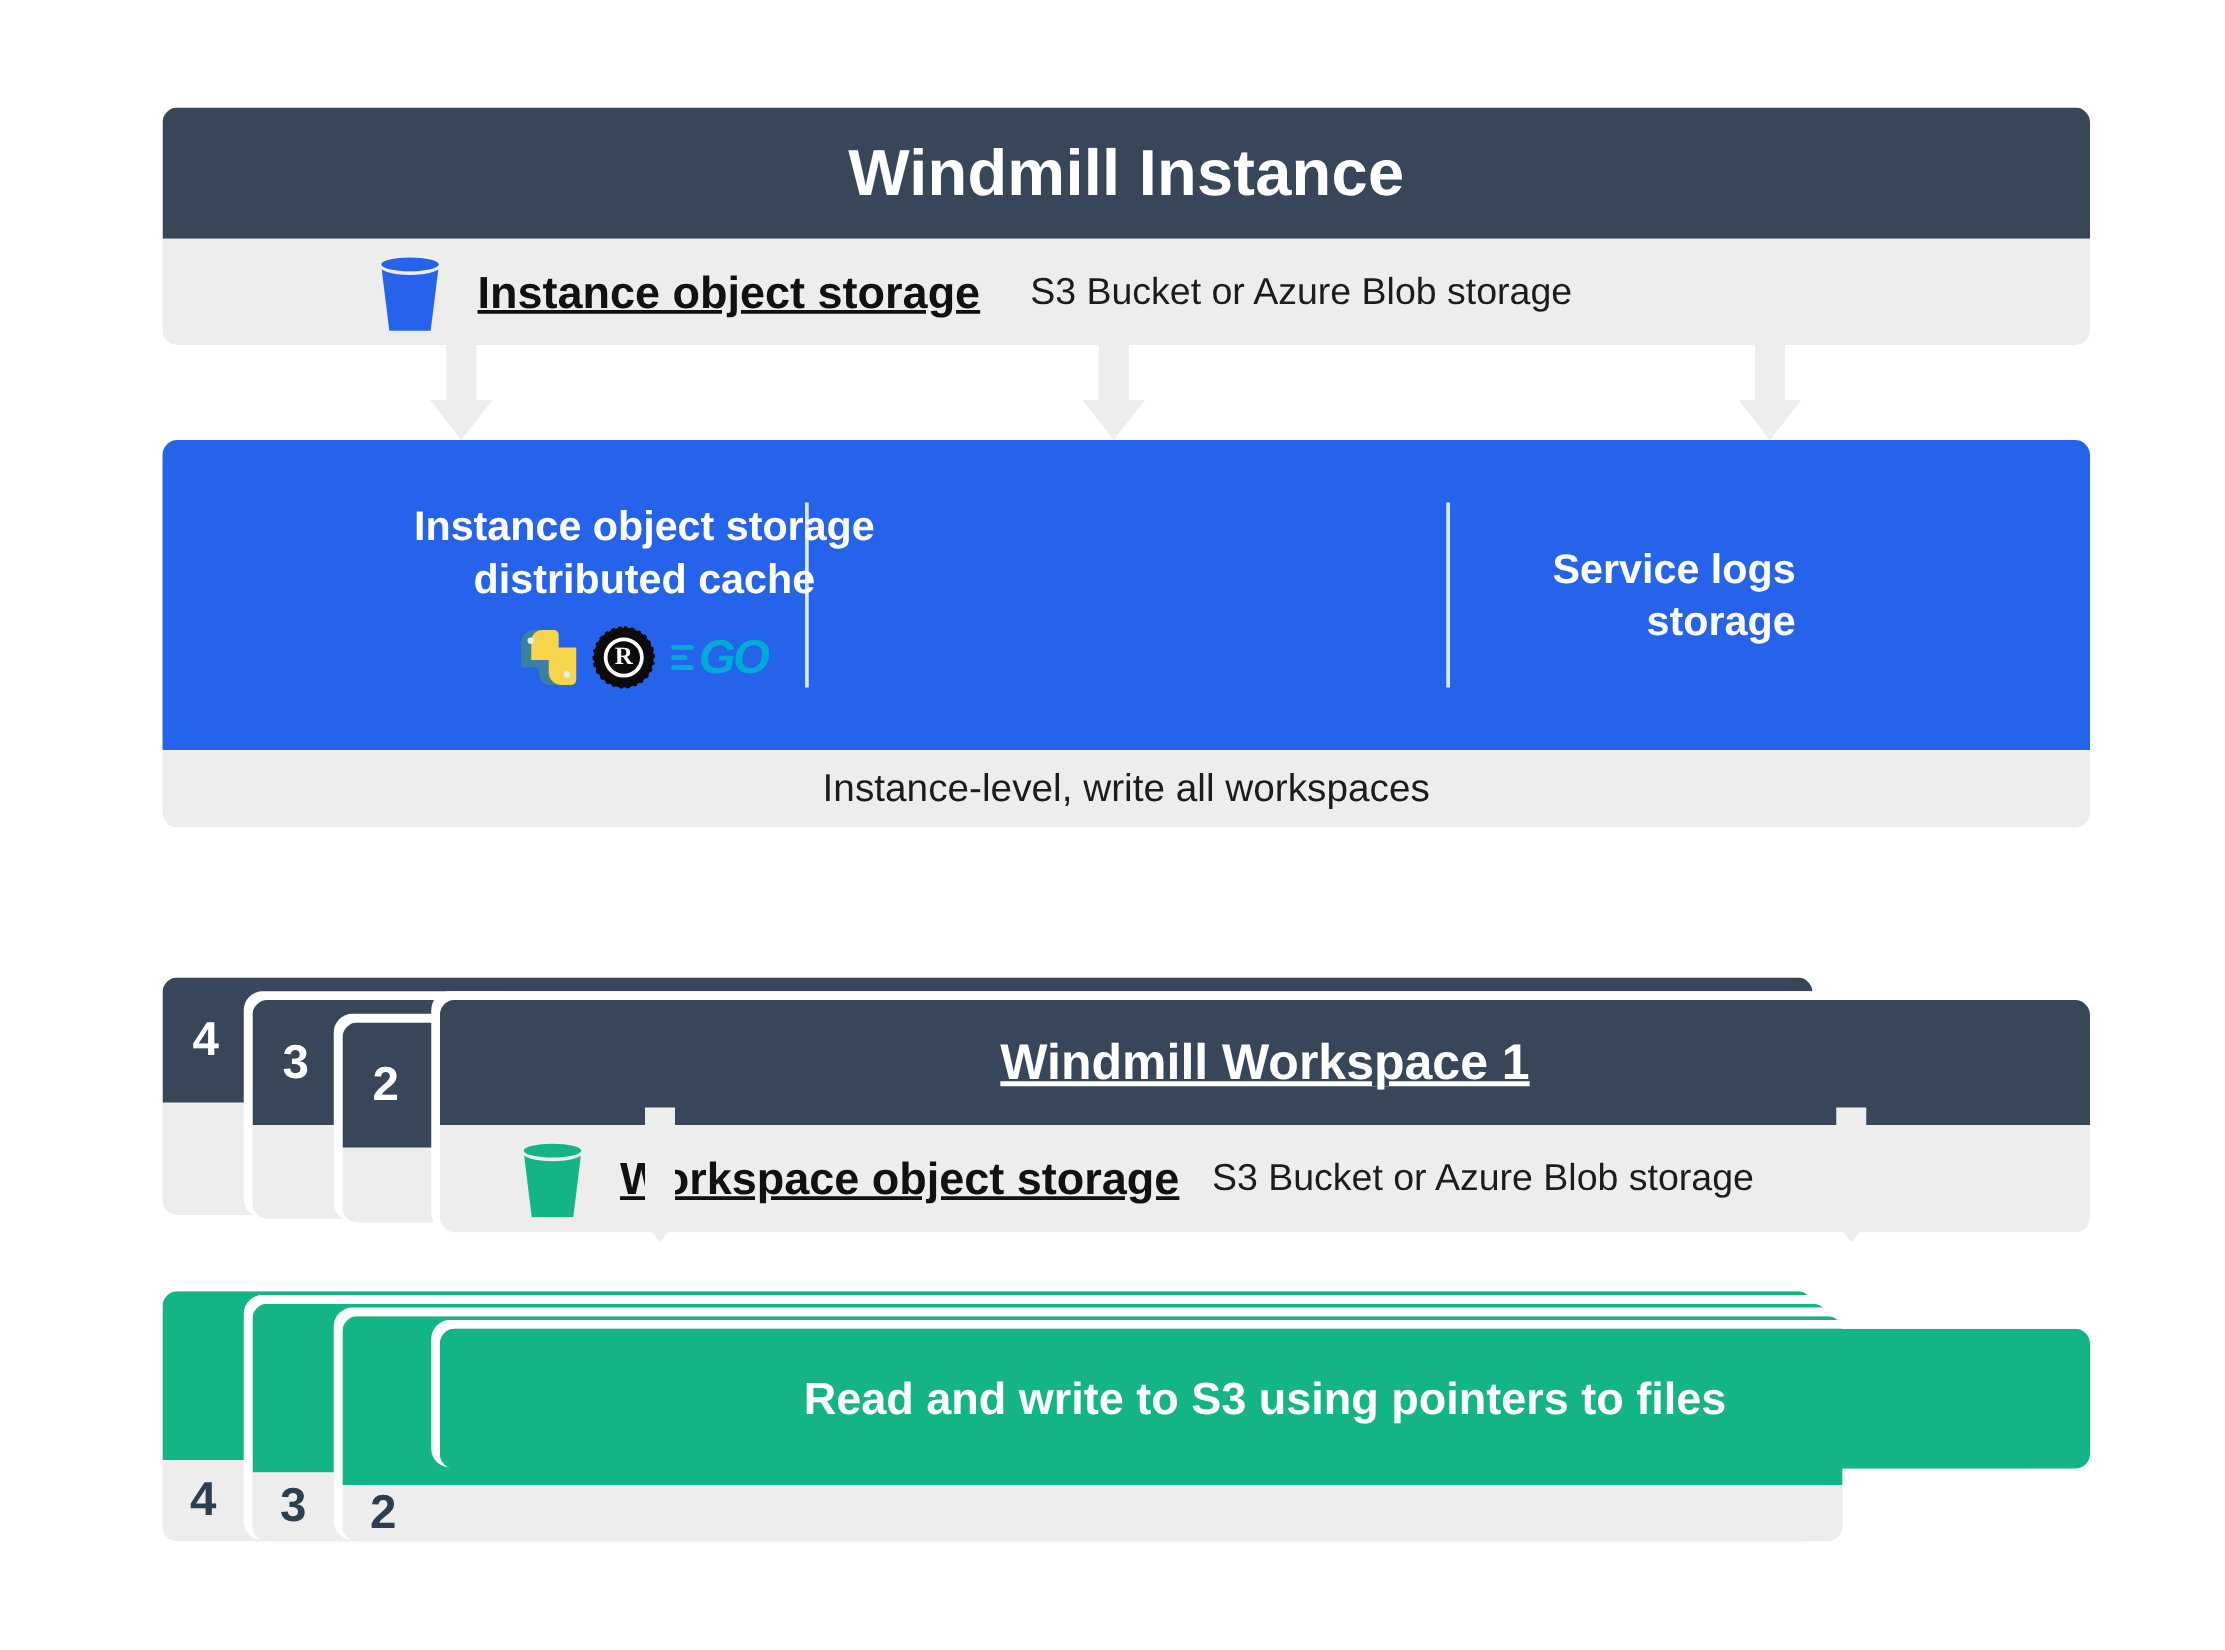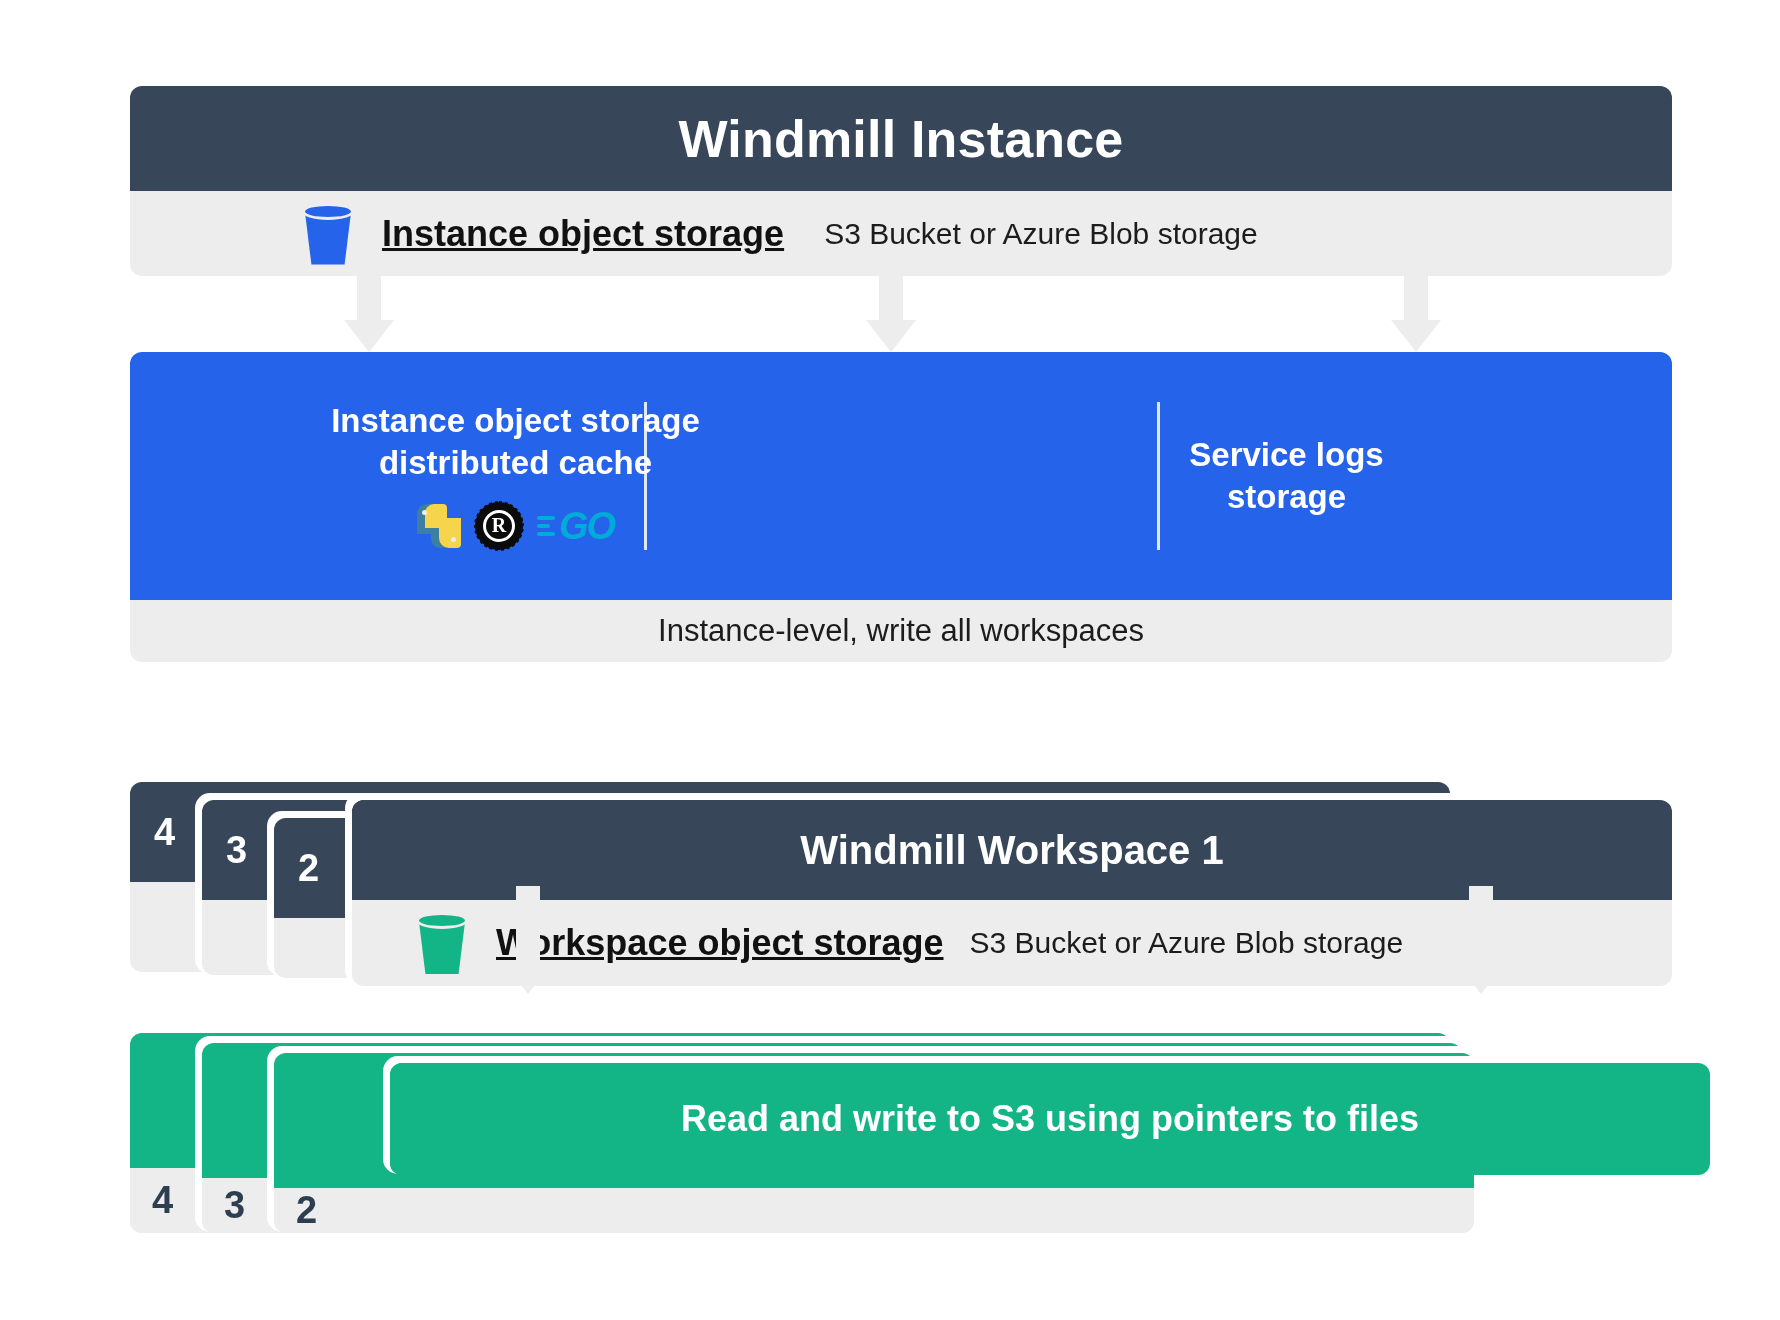--- a/index.html
+++ b/index.html
@@ -294,20 +294,21 @@
     left: 352px;
     top: 800px;
     width: 1320px;
     border-radius: 12px;
     overflow: hidden;
     box-shadow: -4px -4px 0 3px #ffffff;
   }
   #ws-title-bar {
     height: 100px;
     font-size: 40px;
+    text-decoration: underline;
   }
   #ws-storage-row {
     height: 86px;
     padding-left: 62px;
   }
   #ws-storage-row .storage-title { font-size: 36px; }
   #ws-storage-row .storage-sub { font-size: 30px; margin-left: 26px; }
 
   
   .gstack-card {
@@ -343,21 +344,20 @@
   #g-stack-2 .gfoot { height: 45px; }
 
   #g-main {
     position: absolute;
     left: 352px;
     top: 1063px;
     width: 1320px;
     border-radius: 12px;
     overflow: hidden;
     box-shadow: -4px -4px 0 3px #ffffff;
-    margin-left: 38px;
   }
   #g-main-bar {
     height: 112px;
     background: #13b486;
     display: flex;
     align-items: center;
     justify-content: center;
     color: #ffffff;
     font-weight: bold;
     font-size: 36px;
@@ -420,21 +420,21 @@
           <span class="lines">
               <i></i>
               <i></i>
               <i></i>
             </span>
           <span class="word">GO</span>
         </span>
       </div>
     </div>
     <div class="feature-col">
-      <div style="max-width:300px;">Service logs storage</div>
+      <div style="max-width:300px;text-align:right;">Service logs storage</div>
     </div>
     <div class="feature-divider" id="divider-1"></div>
     <div class="feature-divider" id="divider-2"></div>
   </div>
 
   <div id="instance-footer">Instance-level, write all workspaces</div>
 
   <div class="stack-card" id="ws-stack-4">
     <div class="bar">4</div>
   </div>

